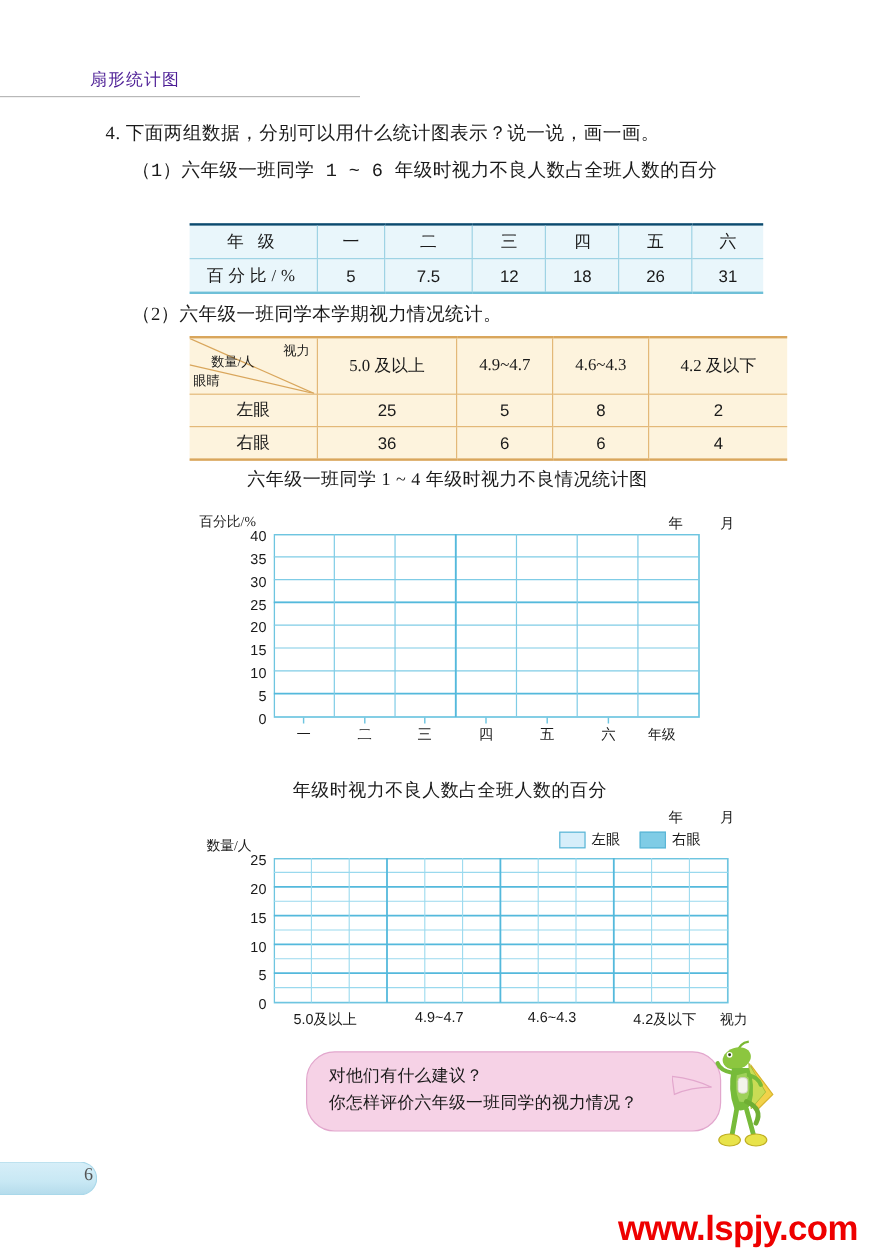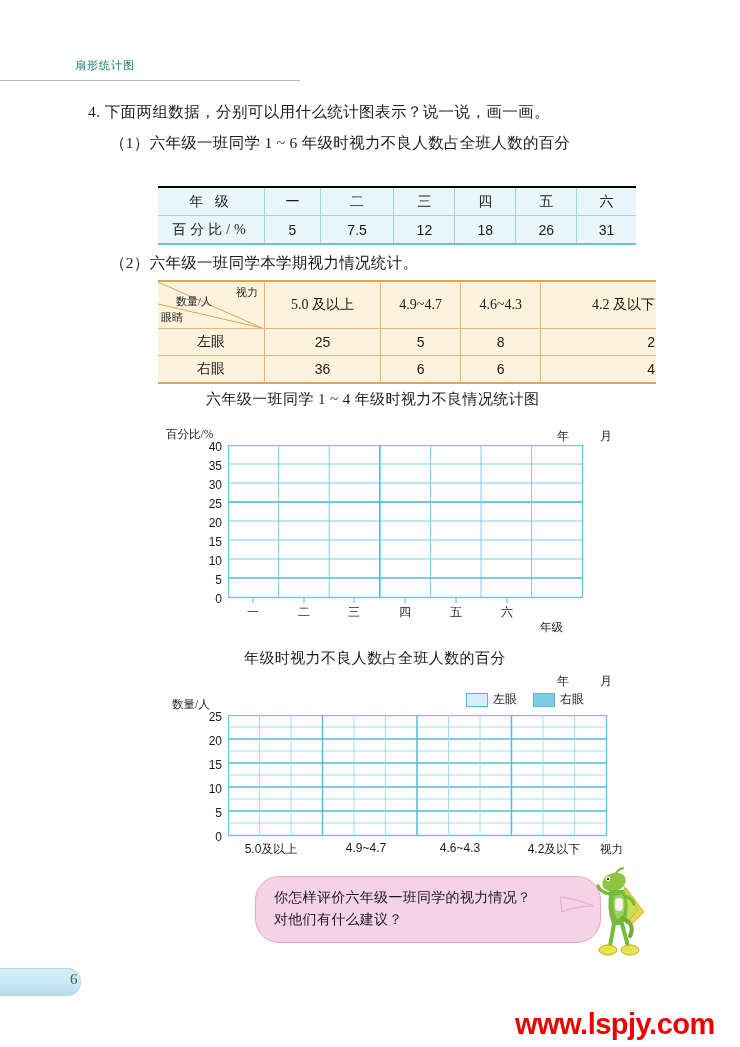--- a/index.html
+++ b/index.html
@@ -21,23 +21,23 @@
     position: absolute;
     left: 0;
     top: 58px;
     width: 500px;
     height: 30px;
   }
   .page-header .header-title {
     position: absolute;
     left: 75px;
     top: 0px;
-    font-size: 11px;
+    font-size: 14px;
     letter-spacing: 1px;
-    color: #0f766e;
+    color: #4c1d95;
     font-family: "Liberation Serif", serif;
   }
   .page-header .header-rule {
     position: absolute;
     left: 0px;
     top: 22px;
     width: 300px;
     height: 0;
     border-top: 1px solid #b8b8b8;
   }
@@ -54,20 +54,21 @@
     white-space: nowrap;
   }
   .q-sub1 {
     position: absolute;
     left: 110px;
     top: 130px;
     width: 560px;
     font-size: 15.5px;
     line-height: 26px;
     letter-spacing: 0.3px;
+    font-family: Liberation Mono, monospace;
   }
   .q-sub1 .ln2 { display: block; padding-left: 28px; }
   .q-sub2 {
     position: absolute;
     left: 110px;
     top: 250px;
     font-size: 15.5px;
     line-height: 26px;
     letter-spacing: 0.3px;
     white-space: nowrap;
@@ -83,21 +84,21 @@
     background: #e9f6fb;
     font-size: 14px;
   }
   .table-blue td {
     border: 1px solid #9ed3e4;
     height: 25px;
     text-align: center;
     color: #1a1a1a;
     font-family: "Liberation Serif", serif;
   }
-  .table-blue tr:first-child td { border-top: 2px solid #000000; margin-top: 24px; }
+  .table-blue tr:first-child td { border-top: 2px solid #0c4a6e; margin-top: 24px; }
   .table-blue tr:last-child td { border-bottom: 2px solid #6fc0d8; }
   .table-blue td:first-child { border-left: none; width: 104px; letter-spacing: 4px; }
   .table-blue td:last-child { border-right: none; }
   .table-blue td.num { font-family: "Liberation Sans", sans-serif; font-size: 14px; }
 
   
   .table-cream {
     position: absolute;
     left: 158px;
     top: 280px;
@@ -108,21 +109,21 @@
   }
   .table-cream td {
     border: 1px solid #e3b878;
     height: 24px;
     text-align: center;
     font-family: "Liberation Serif", serif;
   }
   .table-cream tr:first-child td { border-top: 2px solid #d9a65c; }
   .table-cream tr:last-child td { border-bottom: 2px solid #d9a65c; }
   .table-cream td:first-child { border-left: none; width: 104px; }
-  .table-cream td:last-child { border-right: none; text-align: right; }
+  .table-cream td:last-child { border-right: none; }
   .table-cream td.num { font-family: "Liberation Sans", sans-serif; }
   .corner-cell {
     position: relative;
     height: 46px !important;
     padding: 0;
   }
   .corner-cell .c-svg { position: absolute; left: 0; top: 0; }
   .corner-cell span {
     position: absolute;
     font-size: 11px;
@@ -364,21 +365,21 @@
       <line x1="279" y1="153" x2="279" y2="158"></line>
     </g>
   </svg>
 
   <div class="xtick" style="left:42px;  top:162px; width:30px;">一</div>
   <div class="xtick" style="left:93px;  top:162px; width:30px;">二</div>
   <div class="xtick" style="left:143px; top:162px; width:30px;">三</div>
   <div class="xtick" style="left:194px; top:162px; width:30px;">四</div>
   <div class="xtick" style="left:245px; top:162px; width:30px;">五</div>
   <div class="xtick" style="left:296px; top:162px; width:30px;">六</div>
-  <div class="axis-label" style="left:344px; top:178px;">年级</div>
+  <div class="axis-label" style="left:344px; top:163px;">年级</div>
 </div>
 
 <div class="chart-title" style="left:244px; top:649px;">年级时视力不良人数占全班人数的百分</div>
 <div class="date-slot" style="left:557px; top:673px;">年  月</div>
 
 <div class="legend" style="left:466px; top:691px;">
   <div class="lg-item">
     <span class="swatch" style="background:#d6eefa;"></span>
     <span class="lg-text">左眼</span>
   </div>
@@ -431,22 +432,22 @@
   </svg>
 
   <div class="xtick sans" style="left:35px;  top:129px; width:80px;">5.0及以上</div>
   <div class="xtick sans" style="left:130px; top:129px; width:80px;">4.9~4.7</div>
   <div class="xtick sans" style="left:224px; top:129px; width:80px;">4.6~4.3</div>
   <div class="xtick sans" style="left:318px; top:129px; width:80px;">4.2及以下</div>
   <div class="axis-label" style="left:404px; top:130px;">视力</div>
 </div>
 
 <div class="bubble">
+  <div>对他们有什么建议？</div>
   <div>你怎样评价六年级一班同学的视力情况？</div>
-  <div>对他们有什么建议？</div>
 </div>
 <svg class="bubble-tail" viewBox="0 0 34 22">
   <path d="M0,4 Q18,6 33,13 Q16,13 2,19 Z" fill="#f6d2e6" stroke="#e2a7cd" stroke-width="1"></path>
 </svg>
 
 <svg class="mascot" viewBox="0 0 70 96">
 
   <path d="M40,22 L58,46 L44,60 Z" fill="#f2d24a" stroke="#d8b42e" stroke-width="1"></path>
   <path d="M38,20 L52,44 L40,58 Z" fill="#c9dc55" stroke="#a8bd3a" stroke-width="0.8"></path>
 

